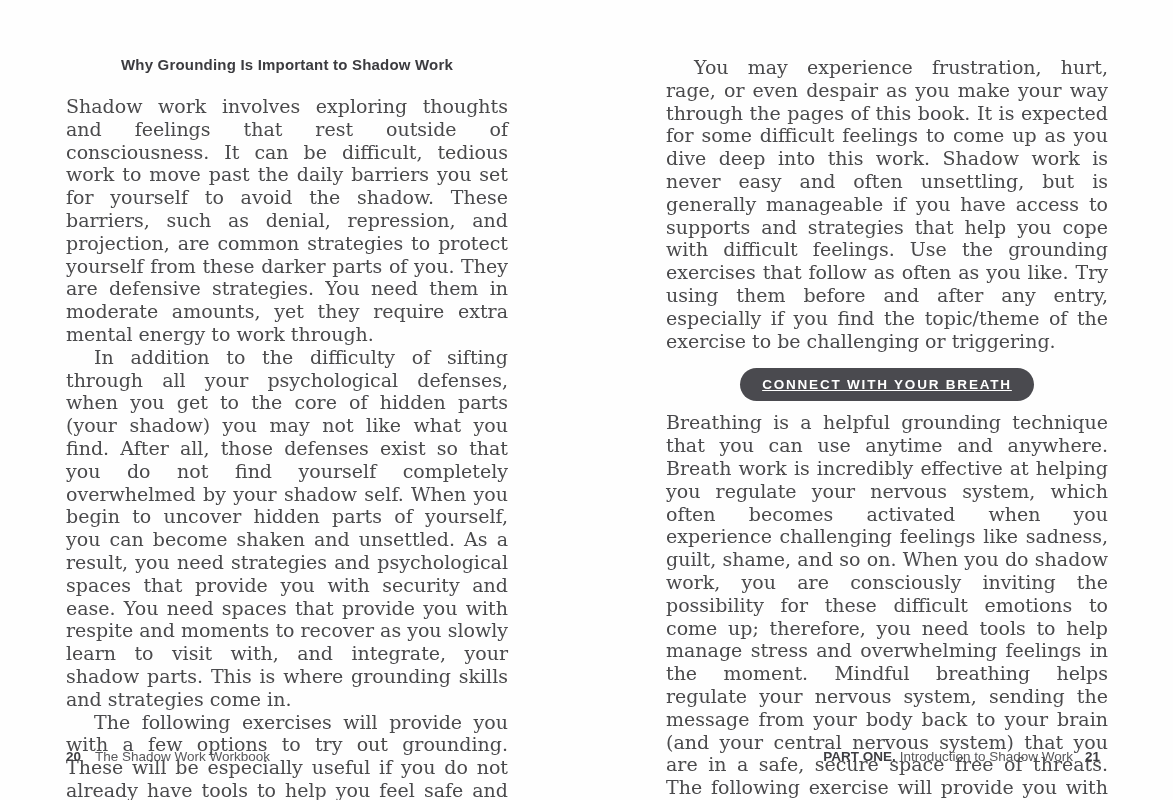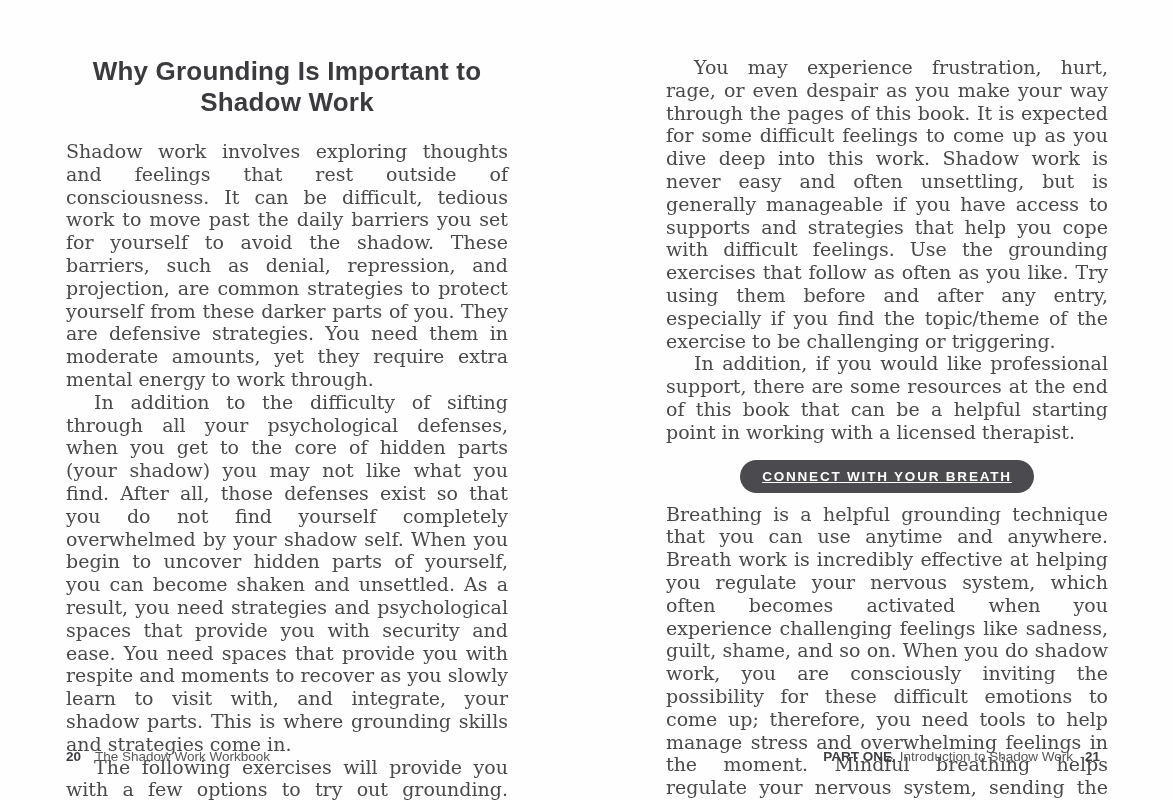--- a/index.html
+++ b/index.html
@@ -23,21 +23,21 @@
     position: relative;
     box-sizing: border-box;
     width: 442px;
     flex: 0 0 442px;
     padding-top: 56px;
     height: 800px;
   }
   .section-heading {
     margin: 0 0 22px 0;
     font-family: "Liberation Sans", "DejaVu Sans", sans-serif;
-    font-size: 26px;
+    font-size: 15px;
     font-weight: bold;
     letter-spacing: 0.2px;
     color: #3b3b3f;
     text-align: center;
   }
   p.body {
     margin: 0;
     font-size: 19px;
     line-height: 22.8px;
     color: #4a4a4c;
@@ -93,21 +93,20 @@
     <p class="body">Shadow work involves exploring thoughts and feelings that rest outside of consciousness. It can be difficult, tedious work to move past the daily barriers you set for yourself to avoid the shadow. These barriers, such as denial, repression, and projection, are common strategies to protect yourself from these darker parts of you. They are defensive strategies. You need them in moderate amounts, yet they require extra mental energy to work through.</p>
     <p class="body indent">In addition to the difficulty of sifting through all your psychological defenses, when you get to the core of hidden parts (your shadow) you may not like what you find. After all, those defenses exist so that you do not find yourself completely overwhelmed by your shadow self. When you begin to uncover hidden parts of yourself, you can become shaken and unsettled. As a result, you need strategies and psychological spaces that provide you with security and ease. You need spaces that provide you with respite and moments to recover as you slowly learn to visit with, and integrate, your shadow parts. This is where grounding skills and strategies come in.</p>
     <p class="body indent">The following exercises will provide you with a few options to try out grounding. These will be especially useful if you do not already have tools to help you feel safe and secure with yourself. If you have some previous experience with grounding, some of these strategies may be familiar to you. You may have come across similar versions in your personal development so far. Either way, it is critical that you have these tools on hand as you do this work.</p>
     <div class="footer left-footer">
       <span class="pagenum">20</span><span>The Shadow Work Workbook</span>
     </div>
   </div>
 
   <div class="page">
     <p class="body indent">You may experience frustration, hurt, rage, or even despair as you make your way through the pages of this book. It is expected for some difficult feelings to come up as you dive deep into this work. Shadow work is never easy and often unsettling, but is generally manageable if you have access to supports and strategies that help you cope with difficult feelings. Use the grounding exercises that follow as often as you like. Try using them before and after any entry, especially if you find the topic/theme of the exercise to be challenging or triggering.</p>
-    <p class="body indent">In addition, if you would like professional support, there are some resources at the end of this book that can be a helpful starting point in working with a licensed therapist.</p>
     <div class="badge">CONNECT WITH YOUR BREATH</div>
     <p class="body">Breathing is a helpful grounding technique that you can use anytime and anywhere. Breath work is incredibly effective at helping you regulate your nervous system, which often becomes activated when you experience challenging feelings like sadness, guilt, shame, and so on. When you do shadow work, you are consciously inviting the possibility for these difficult emotions to come up; therefore, you need tools to help manage stress and overwhelming feelings in the moment. Mindful breathing helps regulate your nervous system, sending the message from your body back to your brain (and your central nervous system) that you are in a safe, secure space free of threats. The following exercise will provide you with a brief introduction to becoming connected with your breath.</p>
     <div class="footer right-footer">
       <span class="part-label">PART ONE.</span><span class="section-title">Introduction to Shadow Work</span><span class="pagenum">21</span>
     </div>
   </div>
 
 </div>
 
 </body></html>

